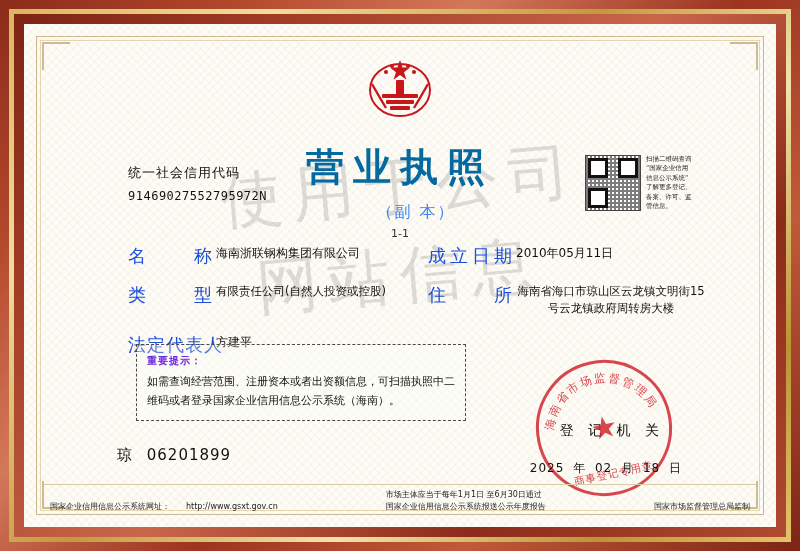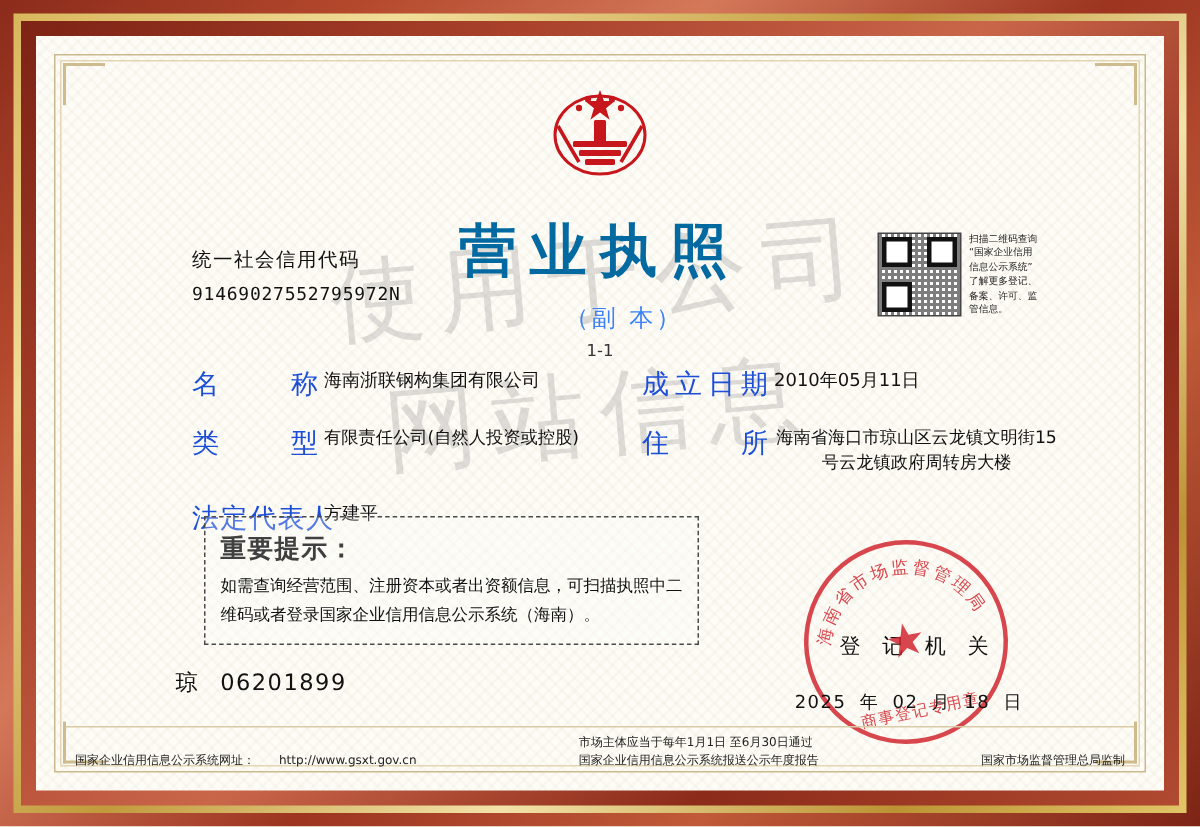--- a/index.html
+++ b/index.html
@@ -237,23 +237,23 @@
     position: absolute;
     left: 112px;
     top: 320px;
     width: 330px;
     border: 1px dashed #4a4a4a;
     padding: 9px 10px 10px 10px;
     box-sizing: border-box;
     background: rgba(255,255,255,0.25);
   }
   .notice-title {
-    font-size: 17px;
+    font-size: 10px;
     font-weight: bold;
-    color: #404040;
+    color: #6d28d9;
     margin-bottom: 5px;
     letter-spacing: 1px;
   }
   .notice-body {
     font-size: 11px;
     line-height: 1.7;
     color: #111;
   }
 
   

